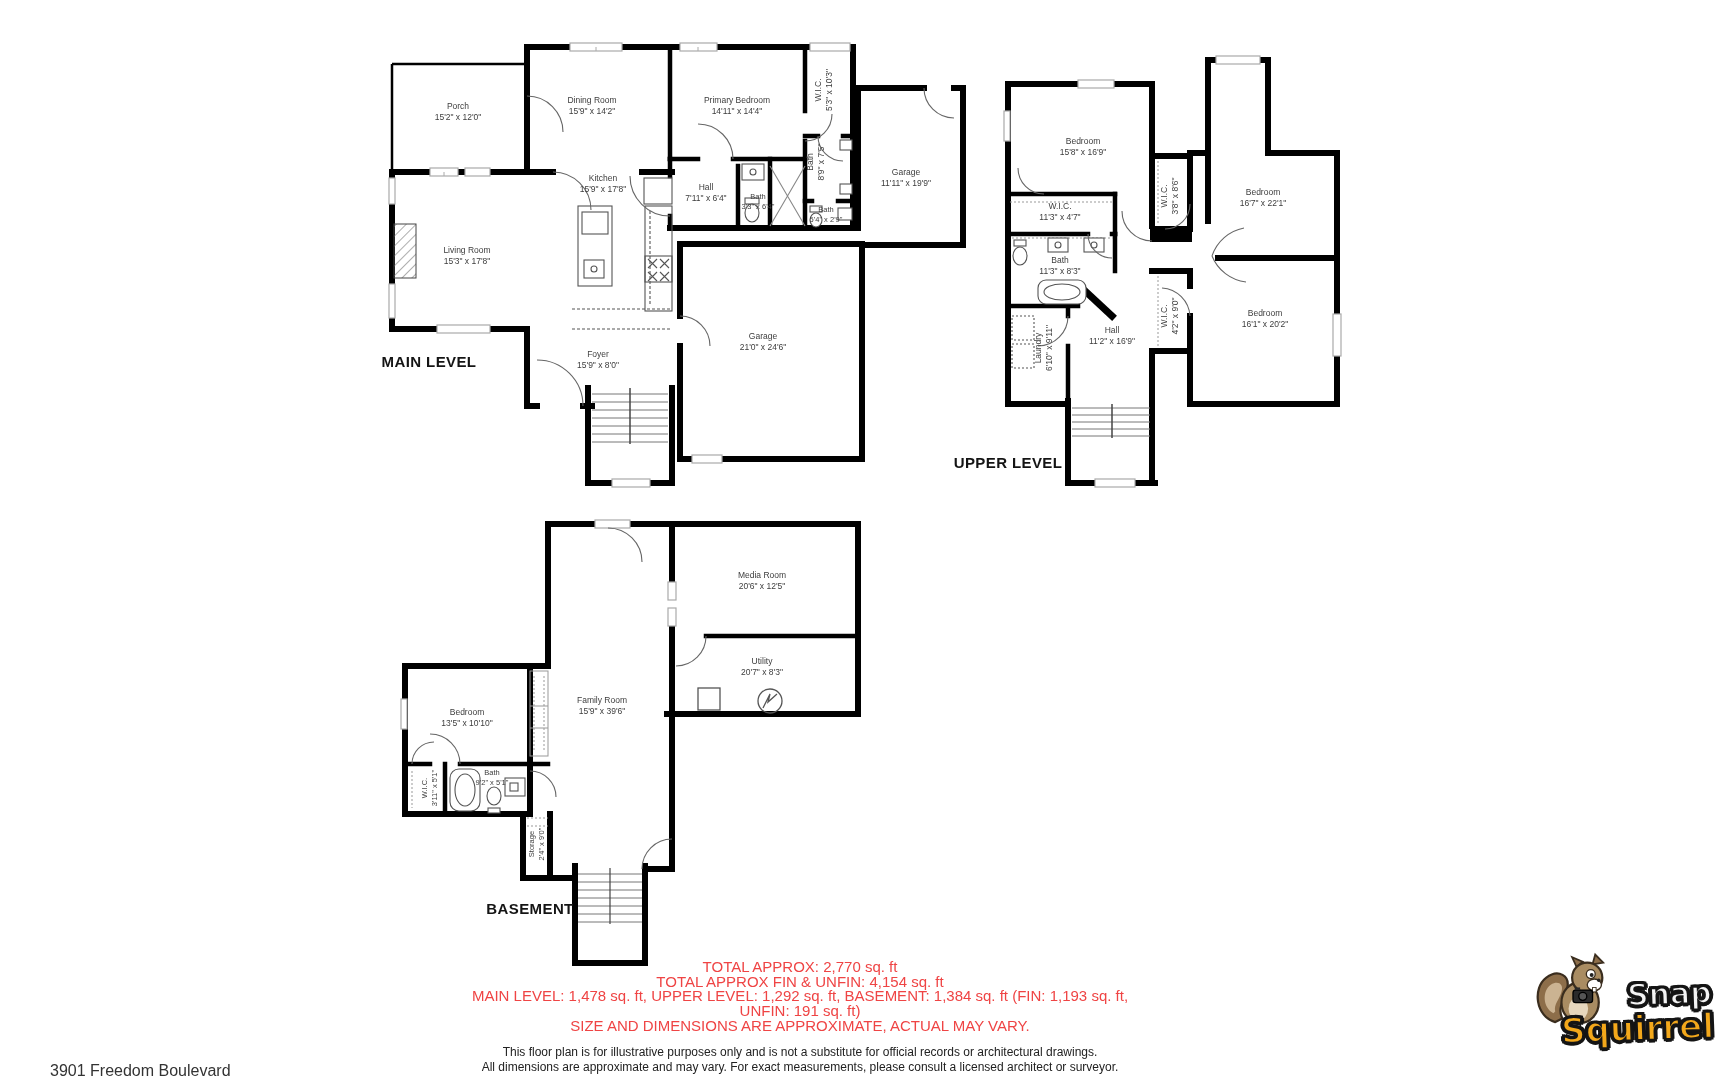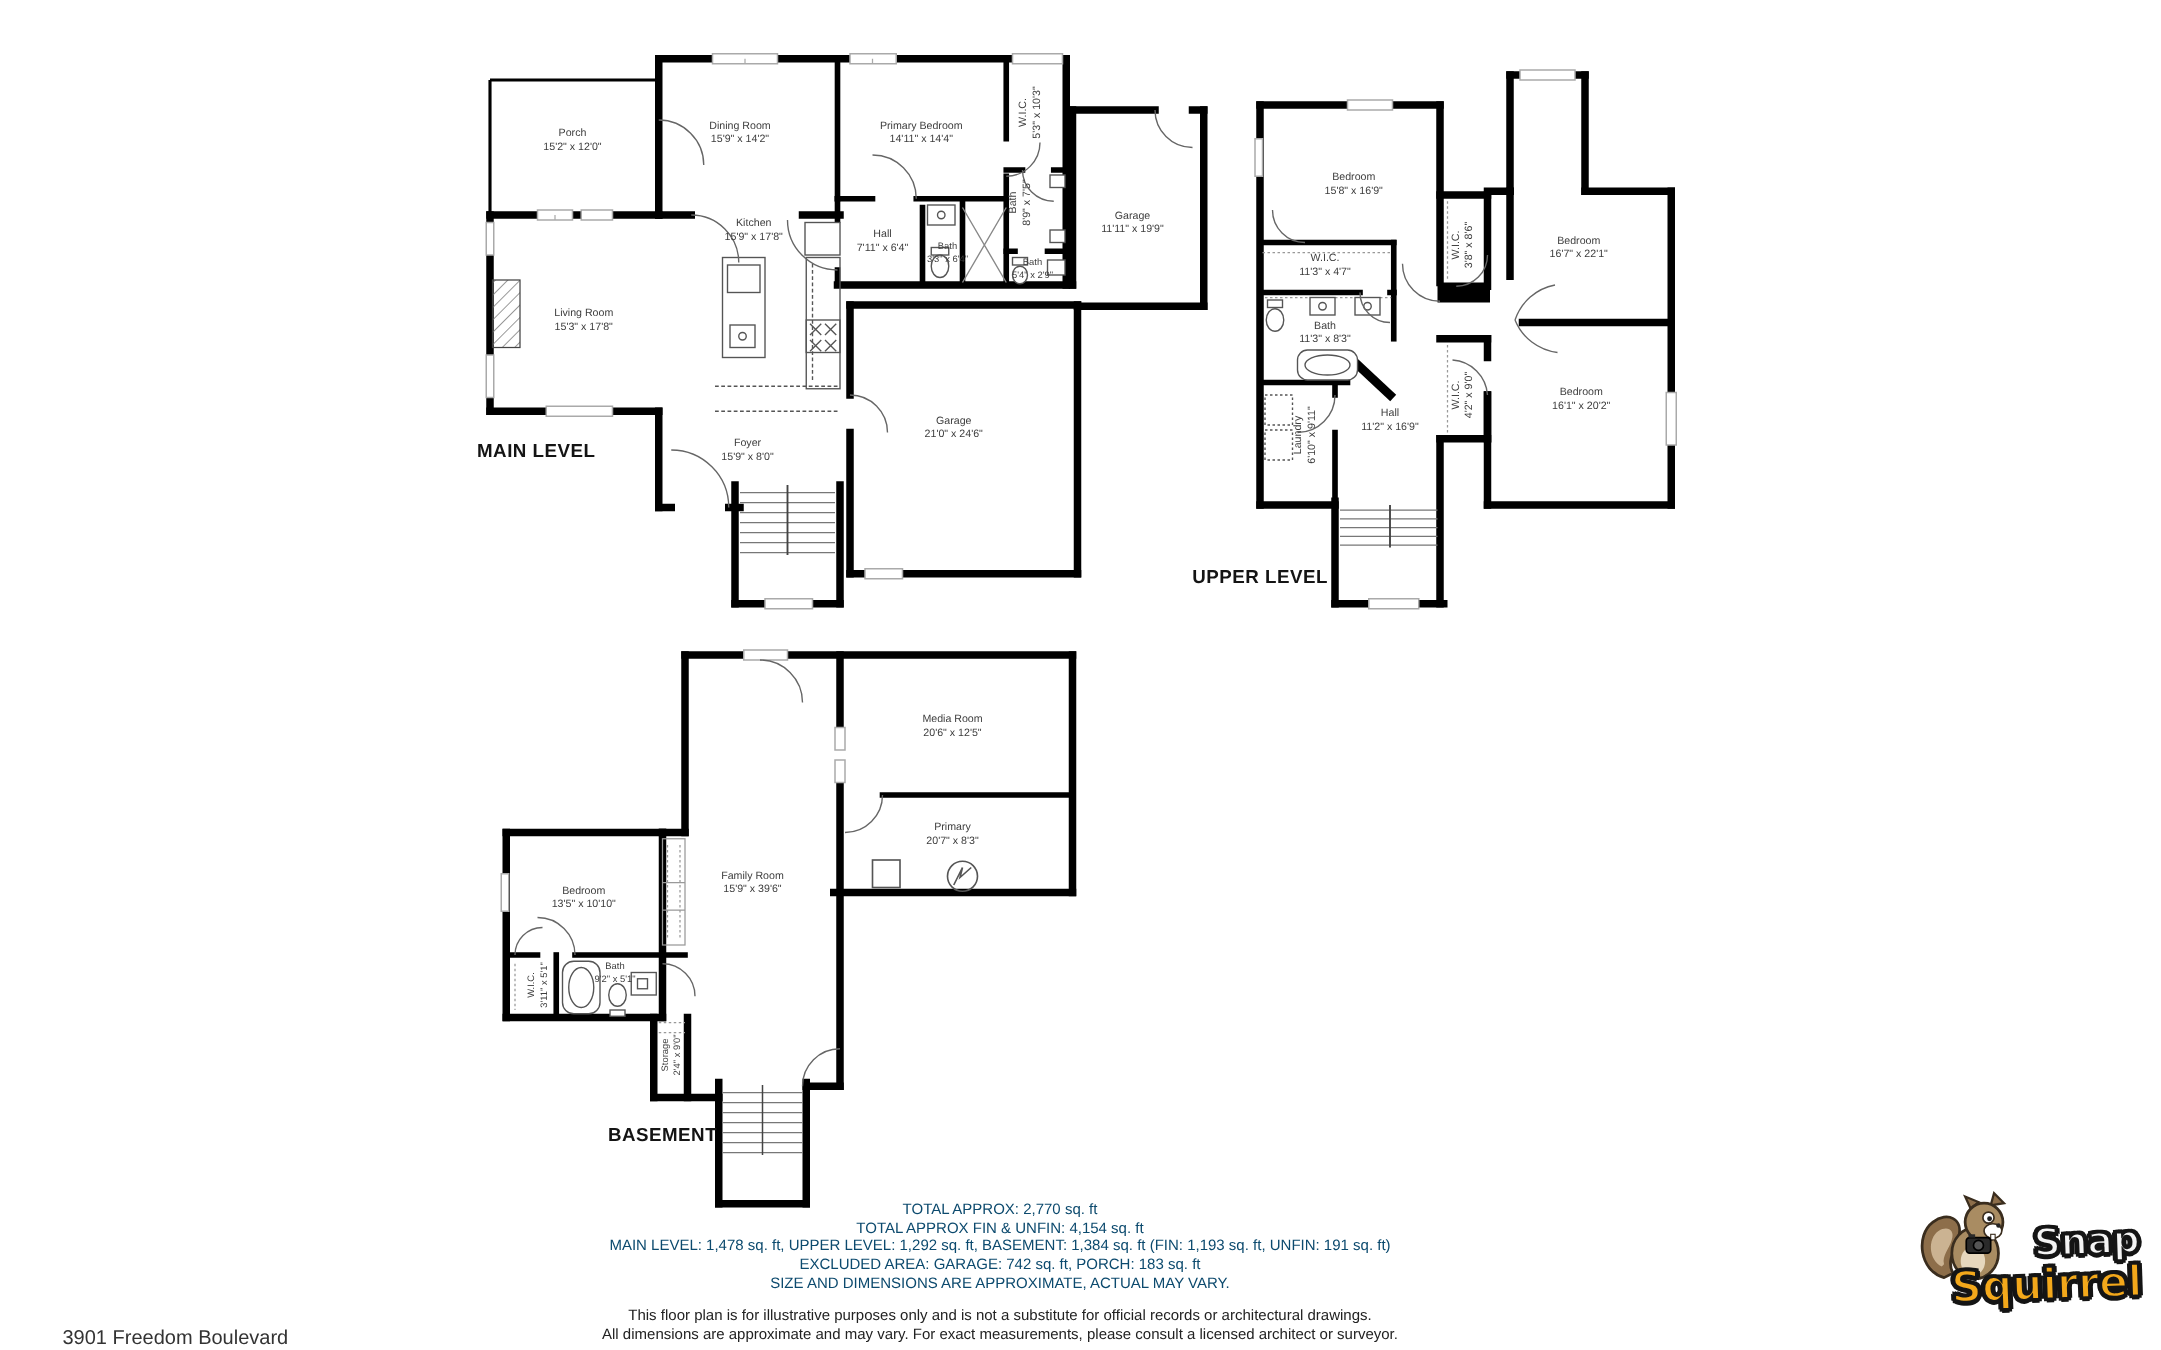--- a/index.html
+++ b/index.html
@@ -6,21 +6,21 @@
   #stage{position:relative;width:1729px;height:1080px;background:#ffffff;overflow:hidden;
          font-family:"Liberation Sans",sans-serif;margin-top:16px;}
   svg{position:absolute;}
   .room-label{position:absolute;transform:translate(-50%,-50%);text-align:center;
               font-size:8.5px;color:#3d3d3d;line-height:1.3;white-space:nowrap;}
   .room-label.vert{transform:translate(-50%,-50%) rotate(-90deg);}
   .room-label .rn,.room-label .rd{display:block;}
   .level-title{position:absolute;transform:translate(-50%,-50%);font-size:15px;color:#141414;
                letter-spacing:.4px;white-space:nowrap;font-weight:bold;}
   .summary{position:absolute;left:450px;top:944px;width:700px;text-align:center;
-           font-size:12px;color:#0c4a6e;line-height:14.7px;}
+           font-size:15px;color:#ef4444;line-height:14.7px;}
   .summary .it{}
   .disclaimer{position:absolute;left:450px;top:1029px;width:700px;text-align:center;
               font-size:12px;color:#222;line-height:15px;}
   .address{position:absolute;left:50px;top:1046px;font-size:16px;color:#333;white-space:nowrap;}
   .logo{position:absolute;left:1520px;top:930px;width:200px;height:125px;}
   .logo-word{position:absolute;font-weight:bold;font-family:"DejaVu Sans",sans-serif;
              -webkit-text-stroke:2px #151515;
              text-shadow:2px 2px 0 #151515,-2px -2px 0 #151515,2px -2px 0 #151515,-2px 2px 0 #151515,
                          0 3px 0 #151515,3px 0 0 #151515,-3px 0 0 #151515,0 -2px 0 #151515;
              white-space:nowrap;}
@@ -390,21 +390,21 @@
     <span class="rn">Bedroom</span>
     <span class="rd">16'1" x 20'2"</span>
   </div>
   <div class="level-title" style="left:1008px;top:446px">UPPER LEVEL</div>
 
   <div class="room-label" style="left:762px;top:565px">
     <span class="rn">Media Room</span>
     <span class="rd">20'6" x 12'5"</span>
   </div>
   <div class="room-label" style="left:762px;top:651px">
-    <span class="rn">Primary</span>
+    <span class="rn">Utility</span>
     <span class="rd">20'7" x 8'3"</span>
   </div>
   <div class="room-label" style="left:602px;top:690px">
     <span class="rn">Family Room</span>
     <span class="rd">15'9" x 39'6"</span>
   </div>
   <div class="room-label" style="left:467px;top:702px">
     <span class="rn">Bedroom</span>
     <span class="rd">13'5" x 10'10"</span>
   </div>
@@ -421,21 +421,20 @@
     <span class="rd">2'4" x 9'0"</span>
   </div>
   <div class="level-title" style="left:530px;top:892px">BASEMENT</div>
 
   <div class="summary">
     <div>TOTAL APPROX: 2,770 sq. ft</div>
     <div>TOTAL APPROX FIN &amp; UNFIN: 4,154 sq. ft</div>
     <div>
       <span>MAIN LEVEL: 1,478 sq. ft, UPPER LEVEL: 1,292 sq. ft, BASEMENT: 1,384 sq. ft </span><span class="it">(FIN: 1,193 sq. ft, UNFIN: 191 sq. ft)</span>
     </div>
-    <div>EXCLUDED AREA: GARAGE: 742 sq. ft, PORCH: 183 sq. ft</div>
     <div>SIZE AND DIMENSIONS ARE APPROXIMATE, ACTUAL MAY VARY.</div>
   </div>
 
   <div class="disclaimer">
     <div>This floor plan is for illustrative purposes only and is not a substitute for official records or architectural drawings.</div>
     <div>All dimensions are approximate and may vary. For exact measurements, please consult a licensed architect or surveyor.</div>
   </div>
 
   <div class="address">3901 Freedom Boulevard</div>
 

